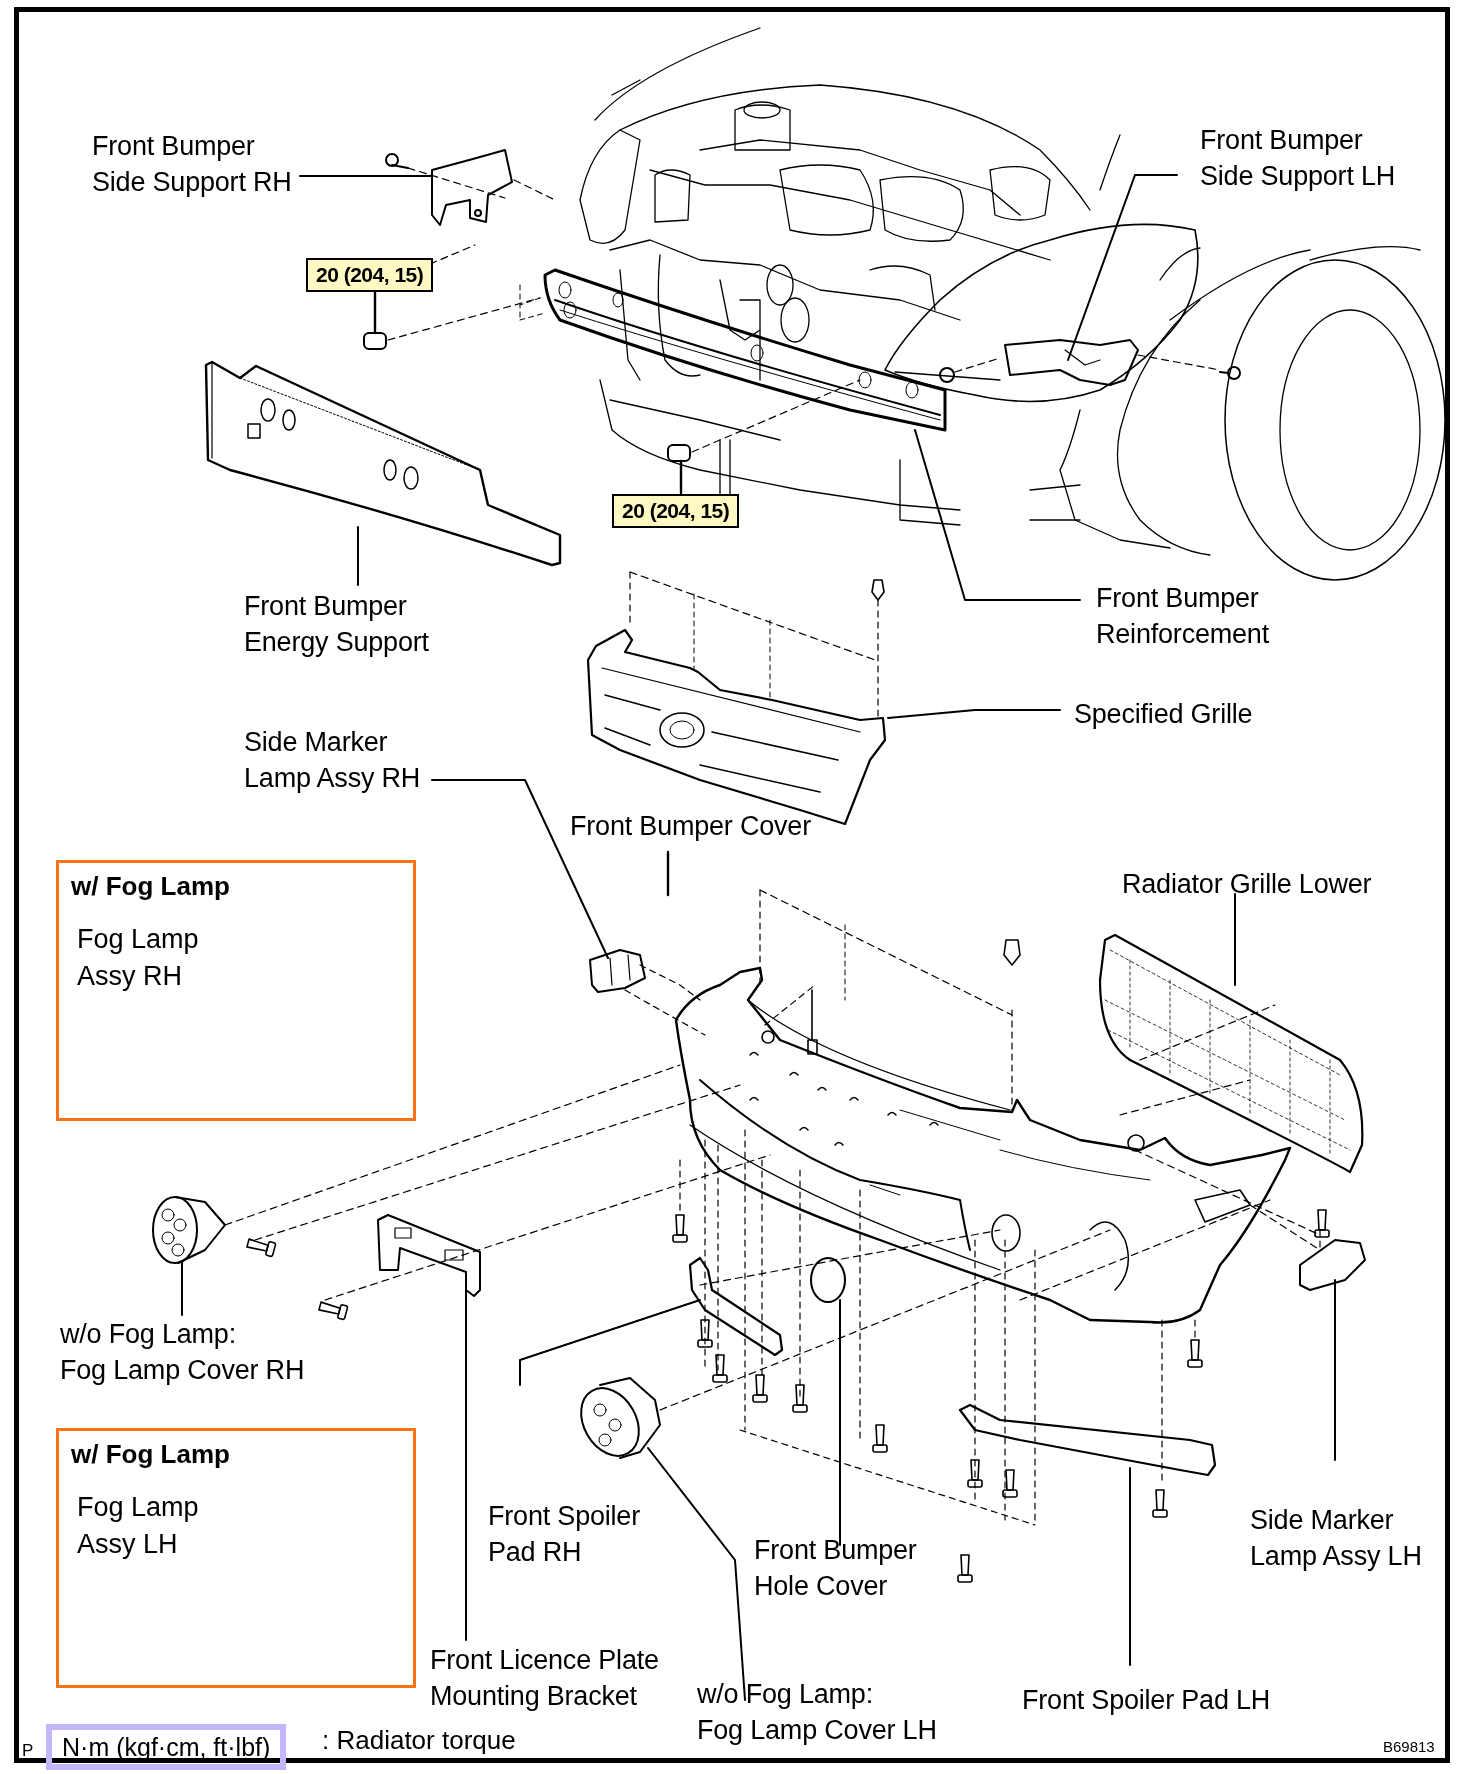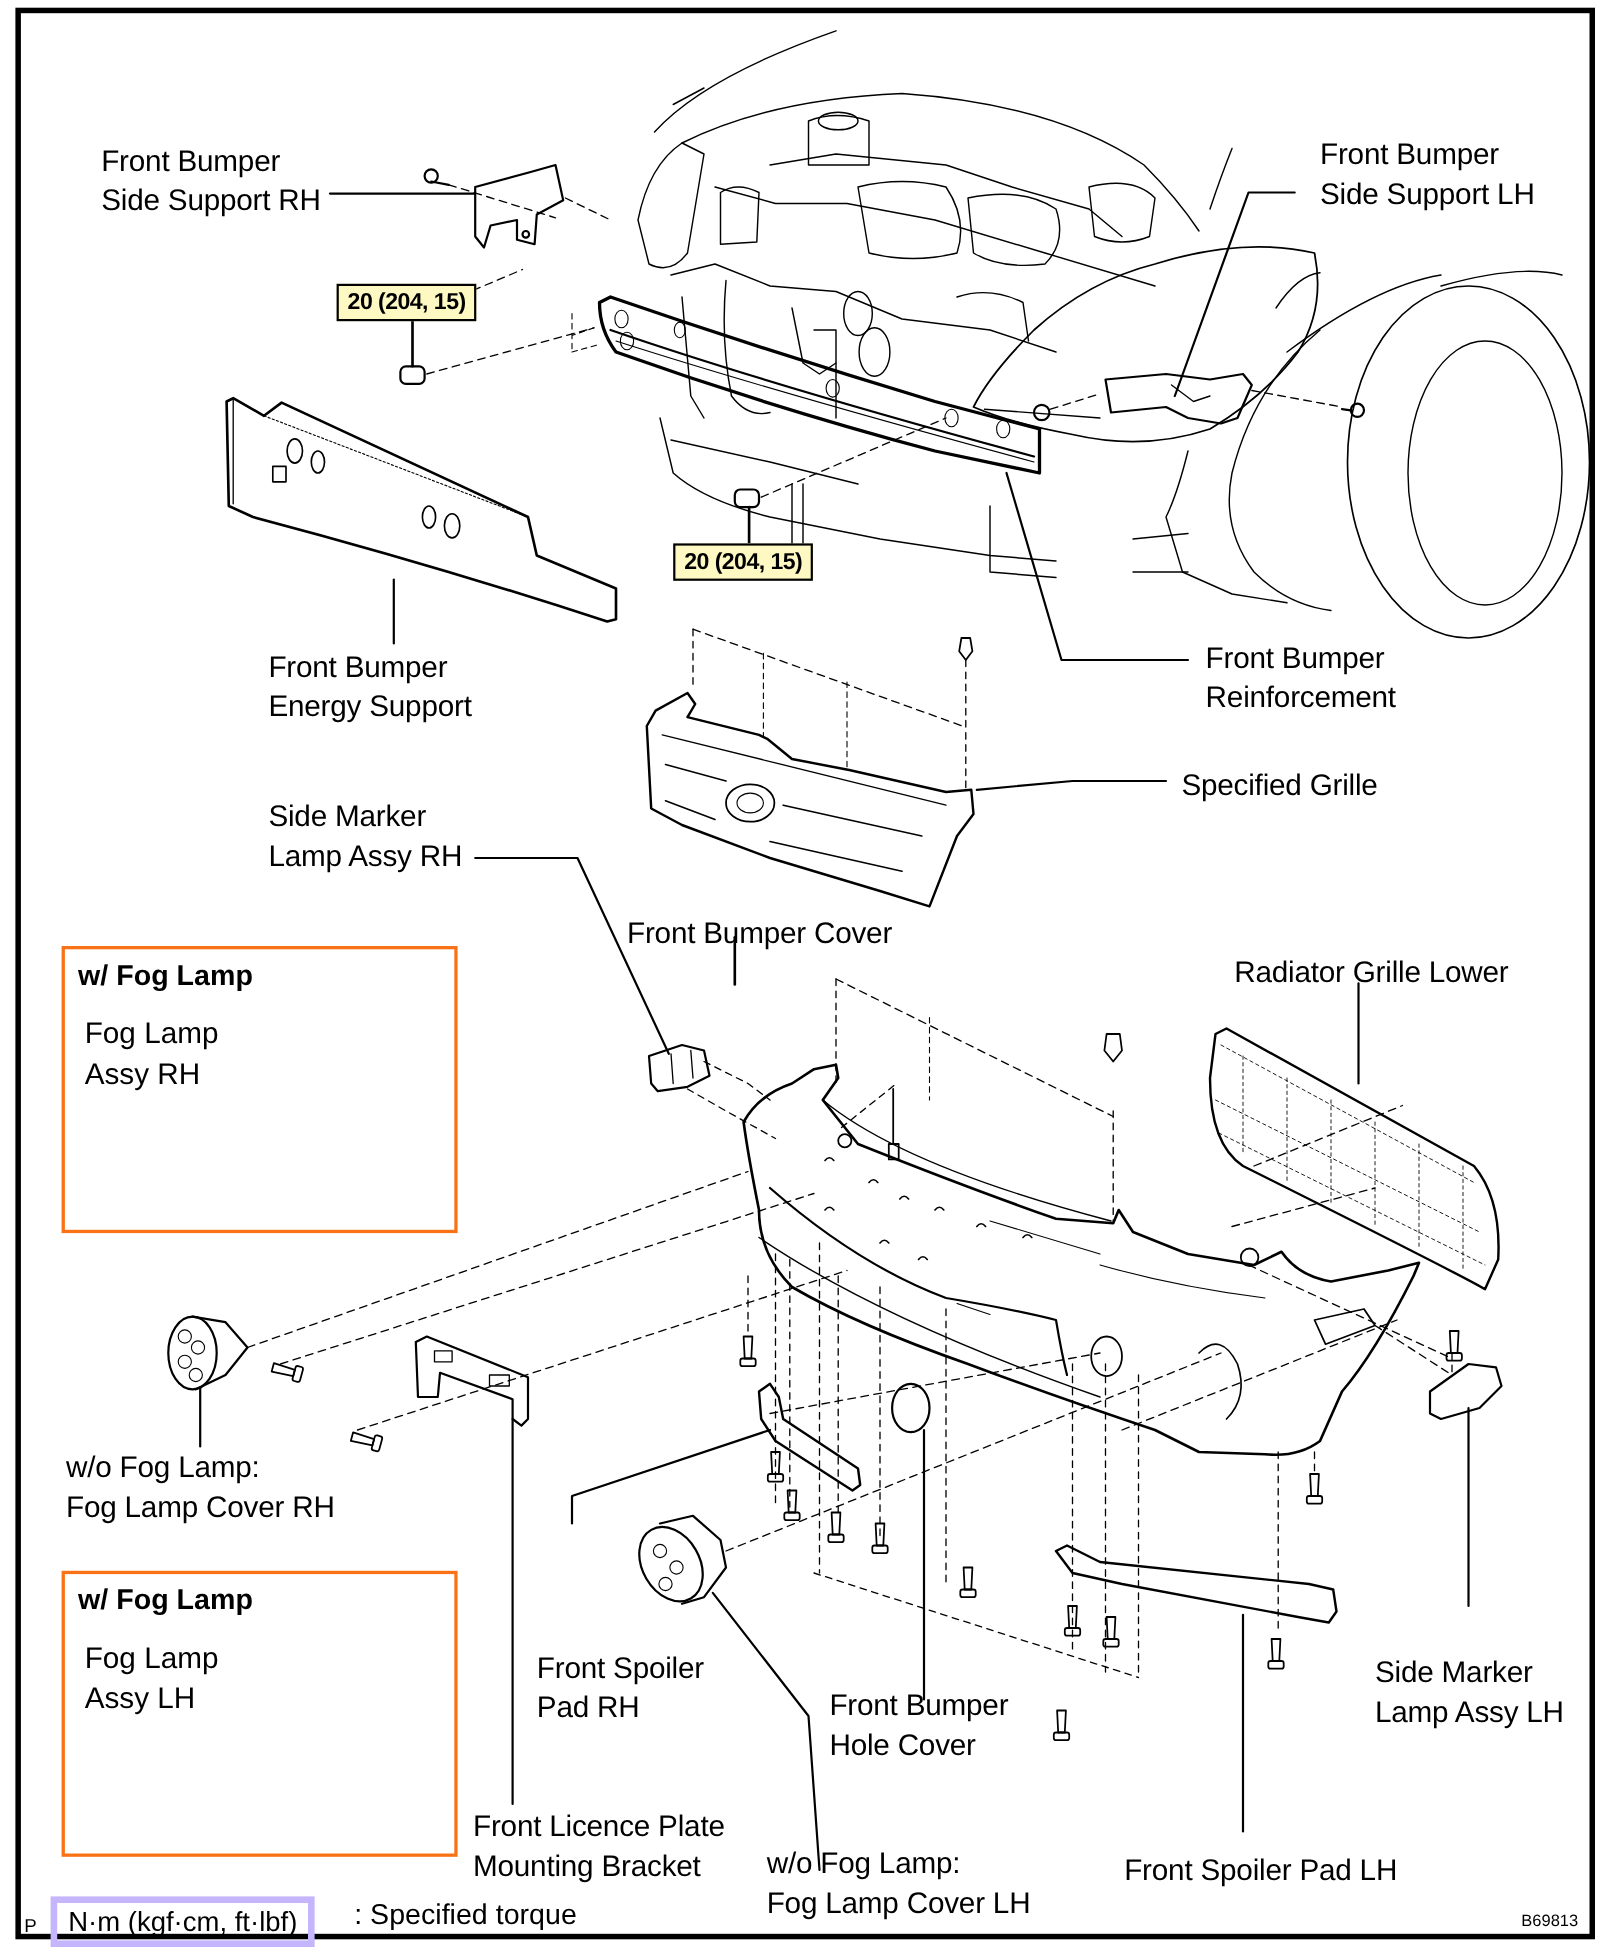--- a/index.html
+++ b/index.html
@@ -376,21 +376,21 @@
   <span>Front Bumper</span>
   <span>Reinforcement</span>
 </div>
 <div class="lbl" style="left:1074px; top:696px;">
   <span>Specified Grille</span>
 </div>
 <div class="lbl" style="left:244px; top:724px;">
   <span>Side Marker</span>
   <span>Lamp Assy RH</span>
 </div>
-<div class="lbl" style="left:570px; top:830px;">
+<div class="lbl" style="left:570px; top:808px;">
   <span>Front Bumper Cover</span>
 </div>
 <div class="lbl" style="left:1122px; top:866px;">
   <span>Radiator Grille Lower</span>
 </div>
 <div class="lbl" style="left:60px; top:1316px;">
   <span>w/o Fog Lamp:</span>
   <span>Fog Lamp Cover RH</span>
 </div>
 <div class="lbl" style="left:488px; top:1498px;">
@@ -426,15 +426,15 @@
 </div>
 <div class="inset" style="left:56px; top:1428px; width:354px; height:254px;">
   <div class="inset-title">w/ Fog Lamp</div>
   <div class="inset-label">
     <span>Fog Lamp</span>
     <span>Assy LH</span>
   </div>
 </div>
 
 <div class="legend-box" style="left:46px; top:1724px;">N·m (kgf·cm, ft·lbf)</div>
-<div class="legend-text" style="left:322px; top:1725px;">: Specified torque</div>
+<div class="legend-text" style="left:322px; top:1725px;">: Radiator torque</div>
 <div class="corner" style="left:22px; top:1741px;">P</div>
 <div class="code" style="left:1383px; top:1738px;">B69813</div>
 
 </body></html>

